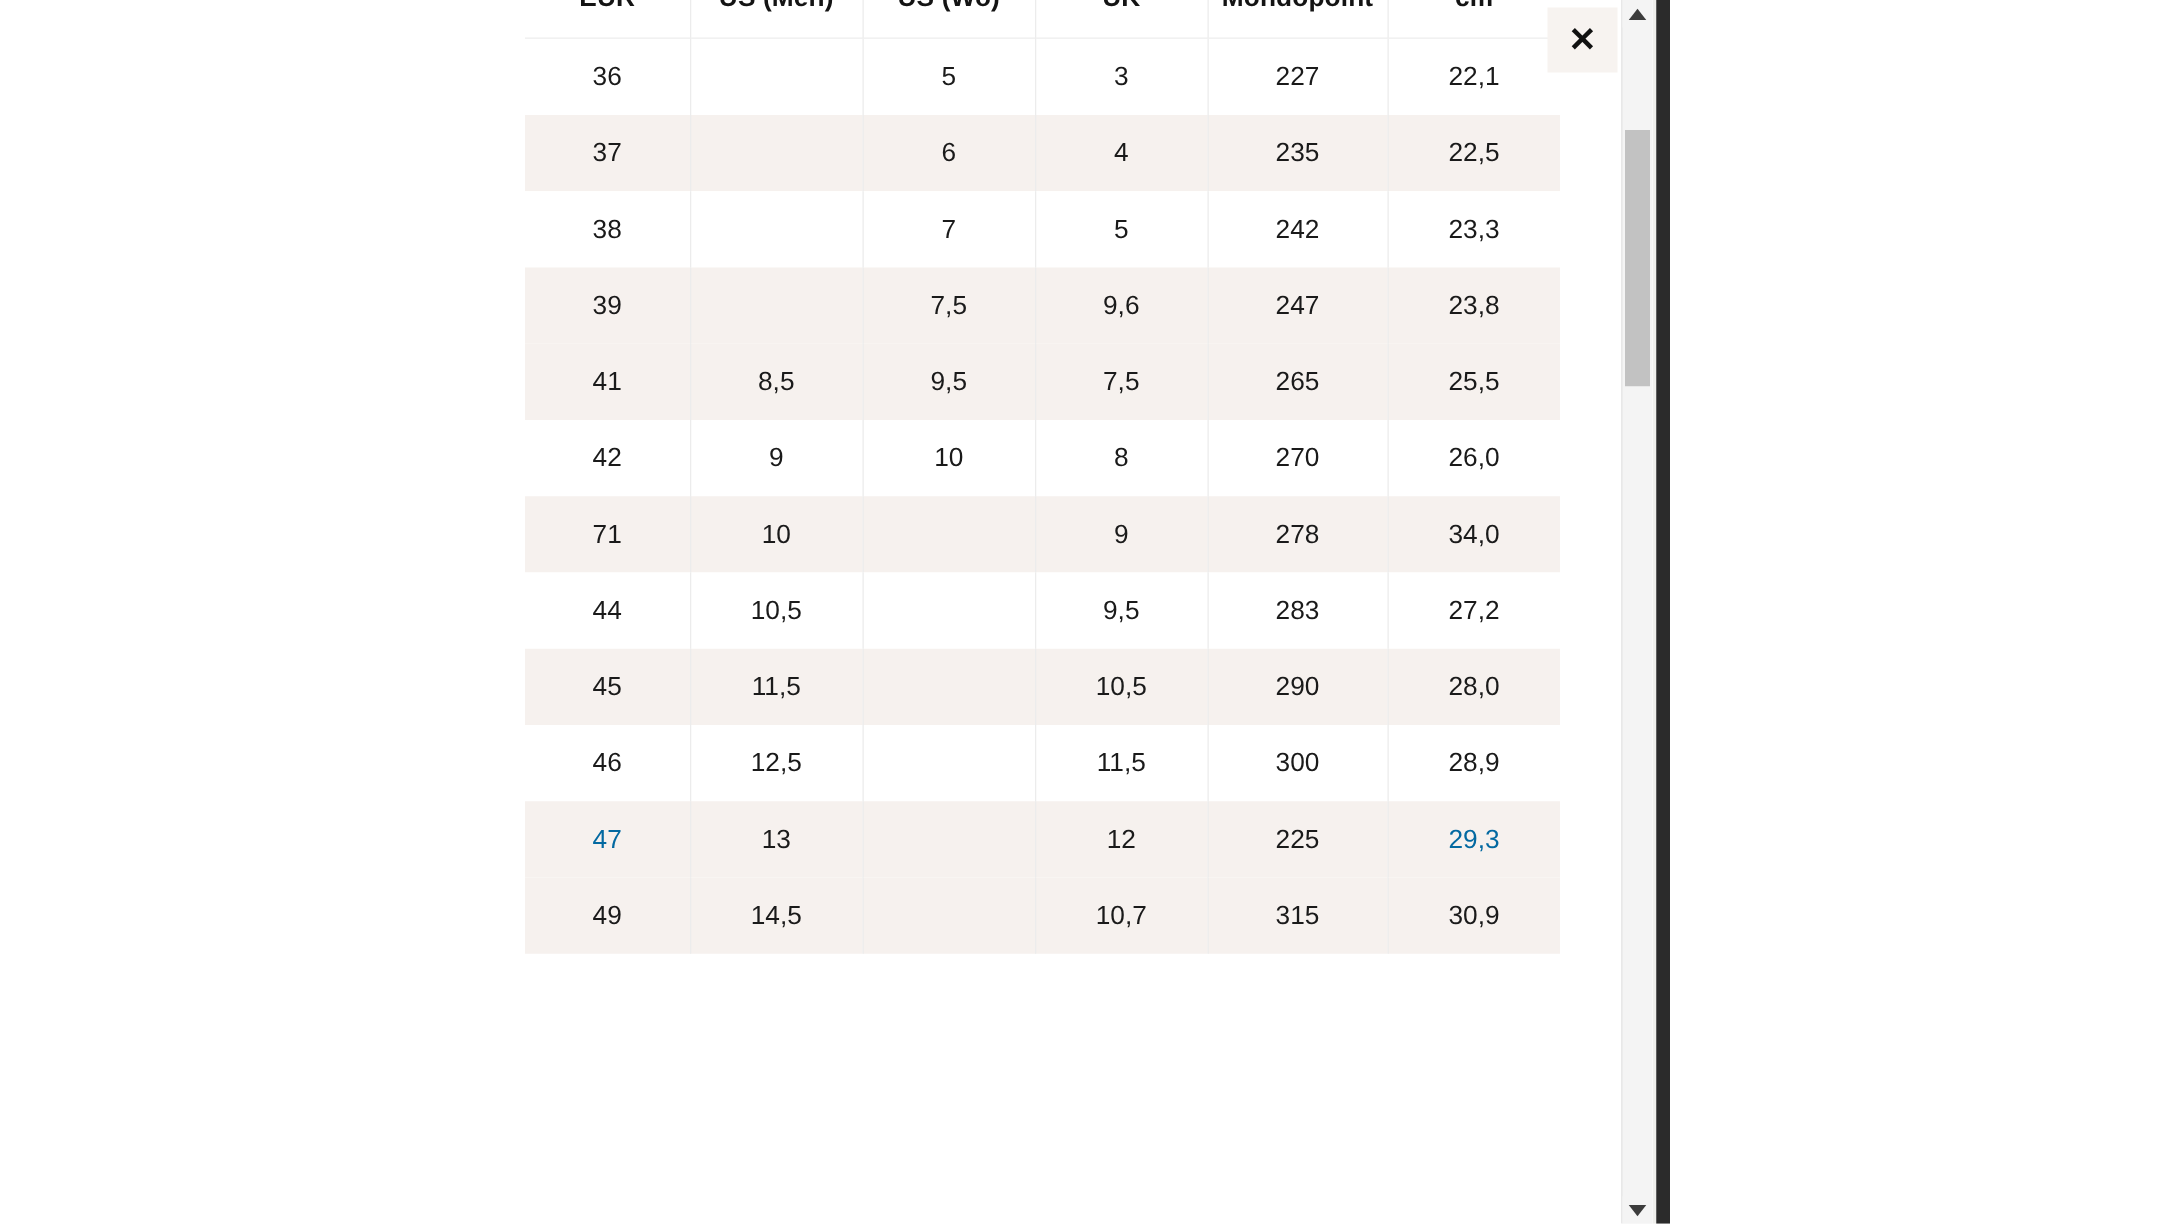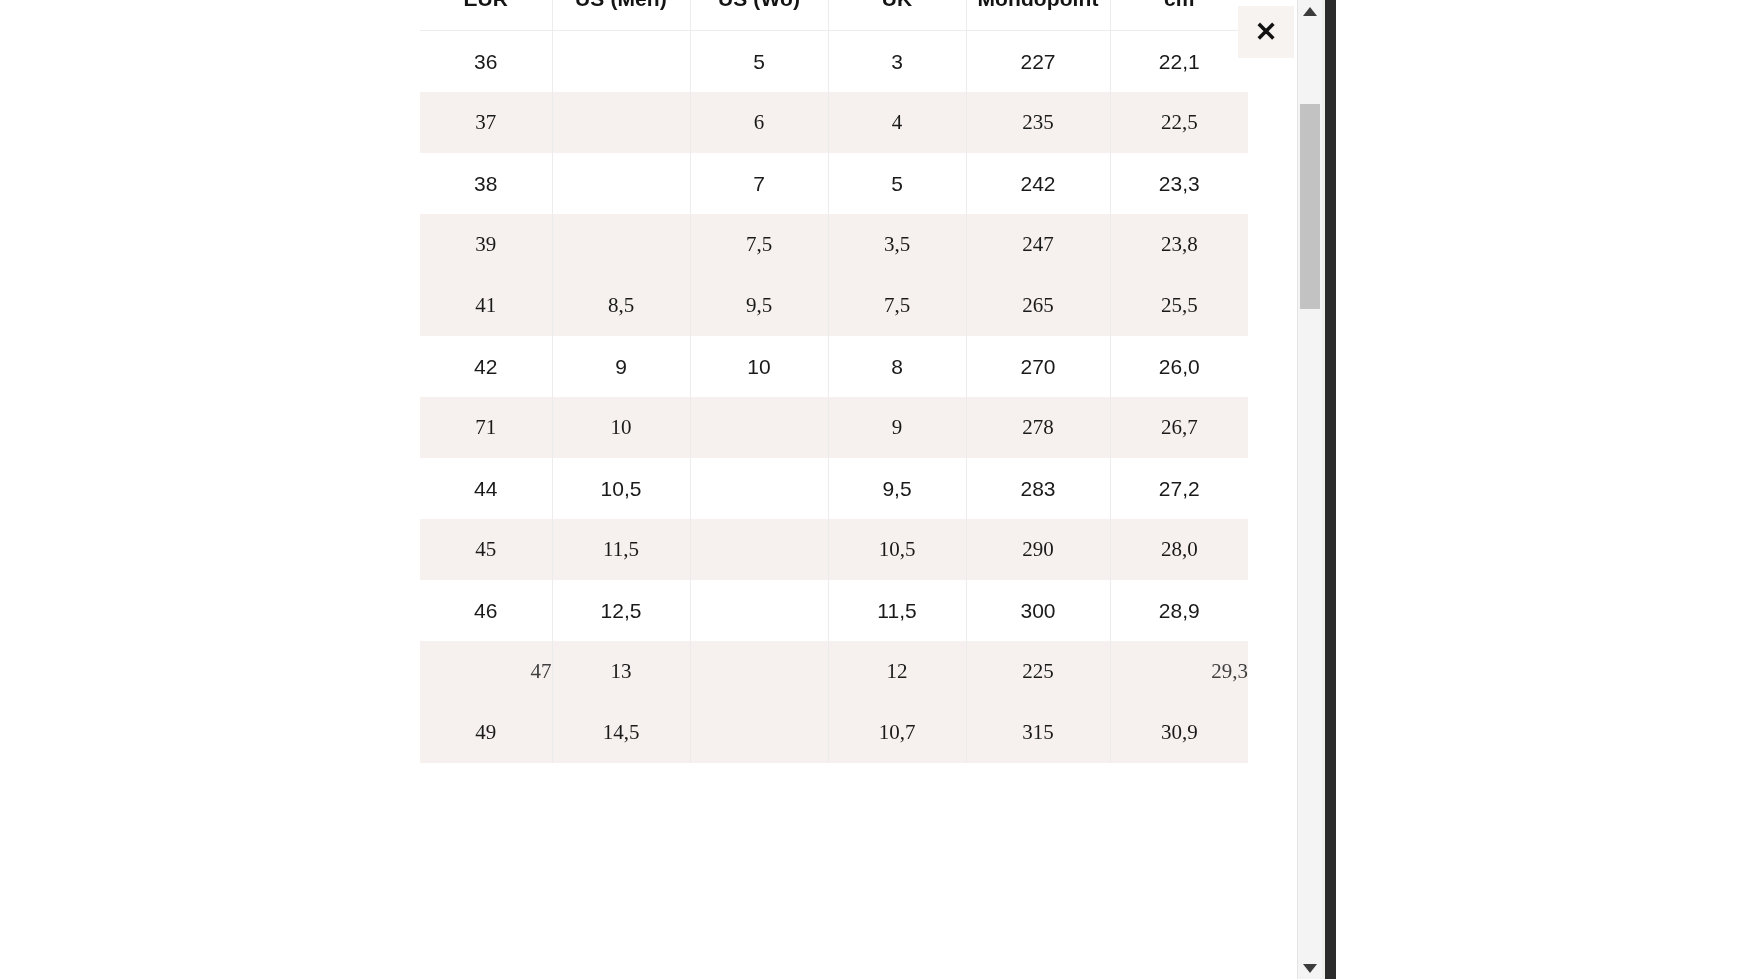--- a/index.html
+++ b/index.html
@@ -173,23 +173,23 @@
     text-align: center;
     vertical-align: middle;
     font-size: 21px;
     font-weight: 400;
     color: #1a1a1a;
     border-right: 1px solid #ececec;
   }
   table.size-table tbody td:last-child { border-right: none; }
 
   table.size-table tbody tr.odd  td { background: #ffffff; }
-  table.size-table tbody tr.even td { background: #f6f1ee; font-family: Liberation Serif, serif; }
-
-  table.size-table tbody td.muted { color: #404040; text-align: right; }
+  table.size-table tbody tr.even td { background: #f6f1ee; }
+
+  table.size-table tbody td.muted { color: #0369a1; }
 </style>
 </head>
 <body>
 
 <div id="page">
 
   <div class="bg-right"></div>
   <div class="bg-sliver-notch"></div>
   <div class="bg-sliver"></div>
 
@@ -237,21 +237,21 @@
               <td></td>
               <td>7</td>
               <td>5</td>
               <td>242</td>
               <td>23,3</td>
             </tr>
             <tr class="even">
               <td>39</td>
               <td></td>
               <td>7,5</td>
-              <td>3,5</td>
+              <td>9,6</td>
               <td>247</td>
               <td>23,8</td>
             </tr>
             <tr class="even">
               <td>41</td>
               <td>8,5</td>
               <td>9,5</td>
               <td>7,5</td>
               <td>265</td>
               <td>25,5</td>
@@ -263,21 +263,21 @@
               <td>8</td>
               <td>270</td>
               <td>26,0</td>
             </tr>
             <tr class="even">
               <td>71</td>
               <td>10</td>
               <td></td>
               <td>9</td>
               <td>278</td>
-              <td>26,7</td>
+              <td>34,0</td>
             </tr>
             <tr class="odd">
               <td>44</td>
               <td>10,5</td>
               <td></td>
               <td>9,5</td>
               <td>283</td>
               <td>27,2</td>
             </tr>
             <tr class="even">

